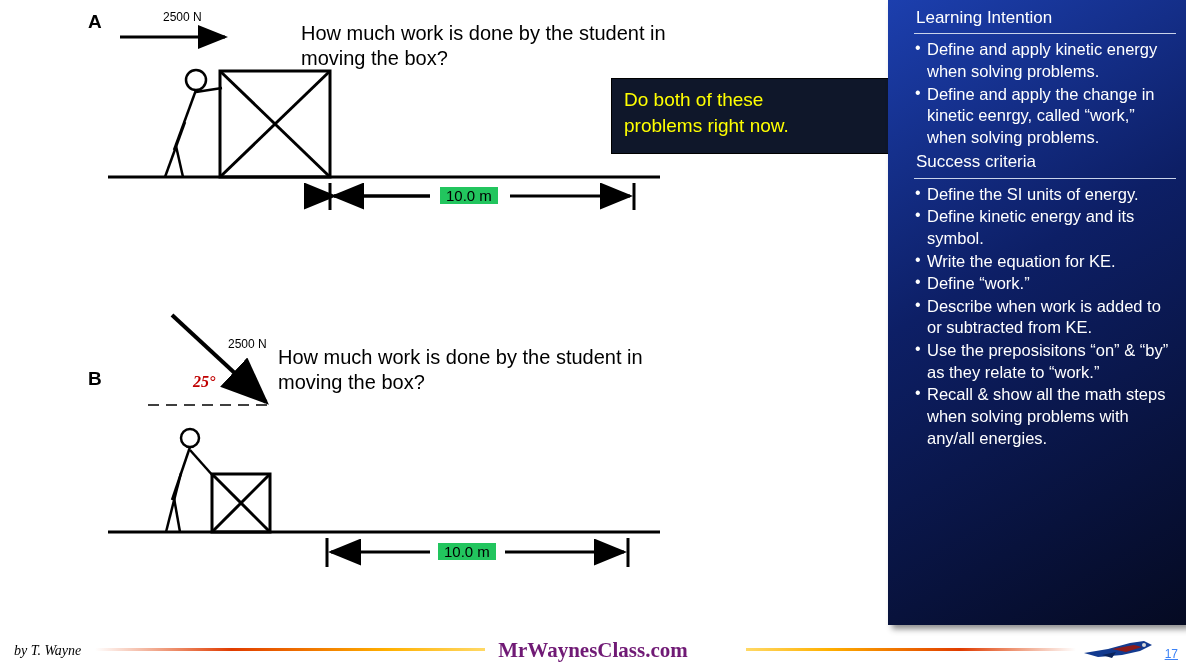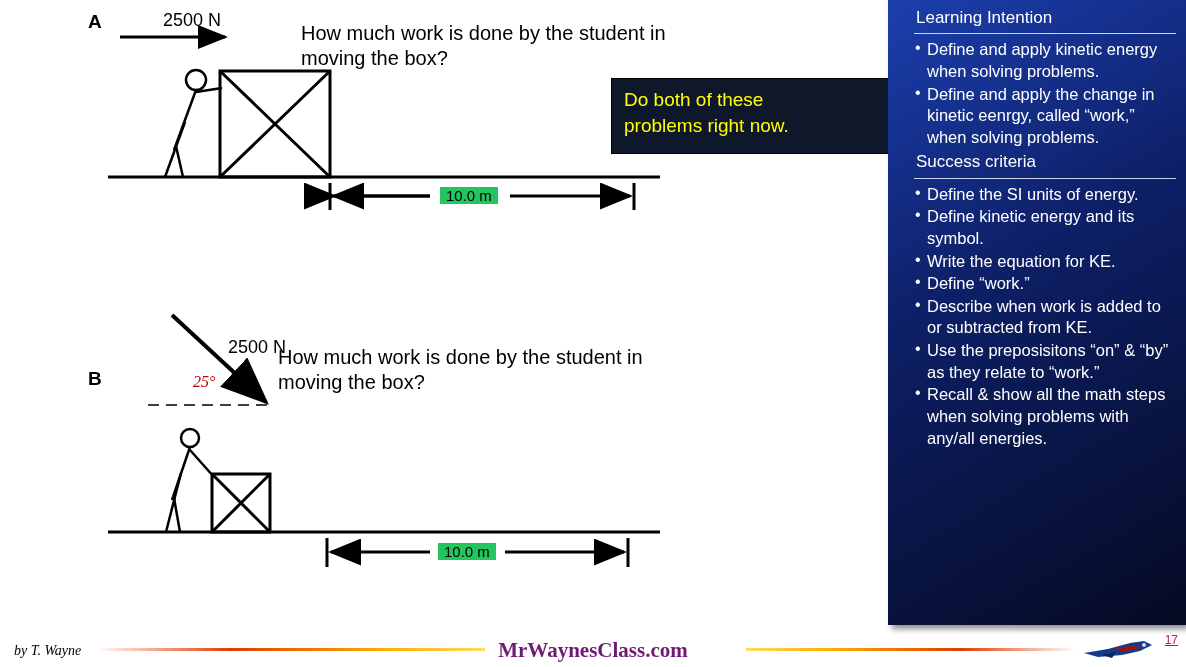--- a/index.html
+++ b/index.html
@@ -26,21 +26,21 @@
 
   .prob-label {
     position: absolute;
     font-size: 19px;
     font-weight: bold;
     font-family: "Liberation Sans", sans-serif;
   }
 
   .force-label {
     position: absolute;
-    font-size: 18px;
+    font-size: 12px;
     font-family: "Liberation Sans", sans-serif;
   }
 
   .question-text {
     position: absolute;
     font-size: 20px;
     line-height: 1.25;
     font-family: "Liberation Sans", sans-serif;
   }
 
@@ -48,21 +48,21 @@
     position: absolute;
     font-size: 15px;
     font-family: "Liberation Sans", sans-serif;
     background: #22c55e;
     padding: 0 6px;
   }
 
   .angle-label {
     position: absolute;
     font-size: 16px;
-    font-weight: normal;
+    font-weight: bold;
     font-style: italic;
     color: #c00000;
     font-family: "Liberation Serif", serif;
     text-align: right;
   }
 
   
   .callout {
     position: absolute;
     left: 611px;
@@ -144,23 +144,23 @@
     bottom: 4px;
     text-align: center;
     font-size: 21px;
     font-weight: bold;
     color: #701a75;
     font-family: "Liberation Serif", serif;
   }
   .footer-page {
     position: absolute;
     right: 8px;
-    bottom: 20px;
+    bottom: 6px;
     font-size: 12px;
-    color: #be185d;
+    color: #3b82f6;
     text-decoration: underline;
   }
   .footer-streak {
     position: absolute;
     bottom: 16px;
     height: 3px;
   }
   .streak-left {
     left: 95px;
     width: 390px;

